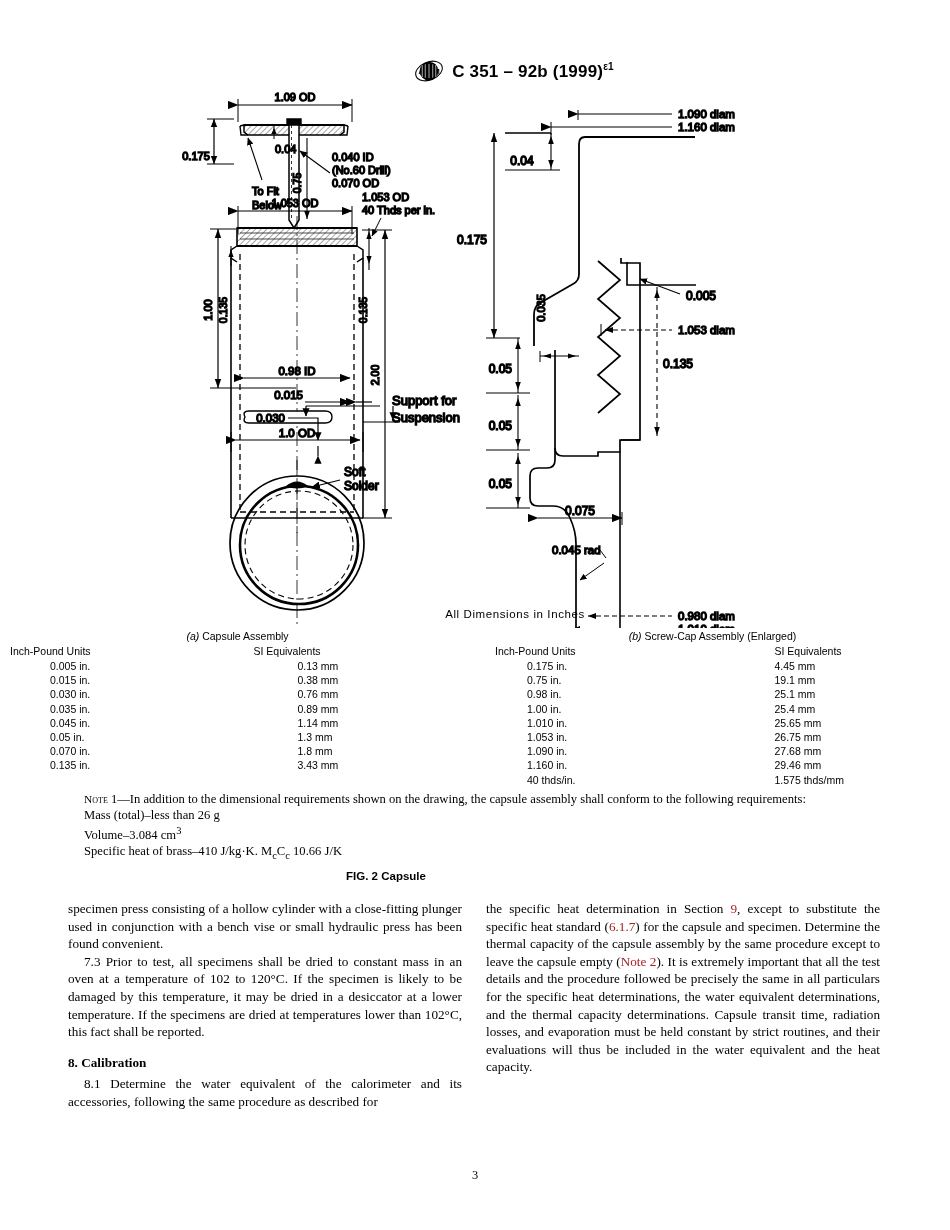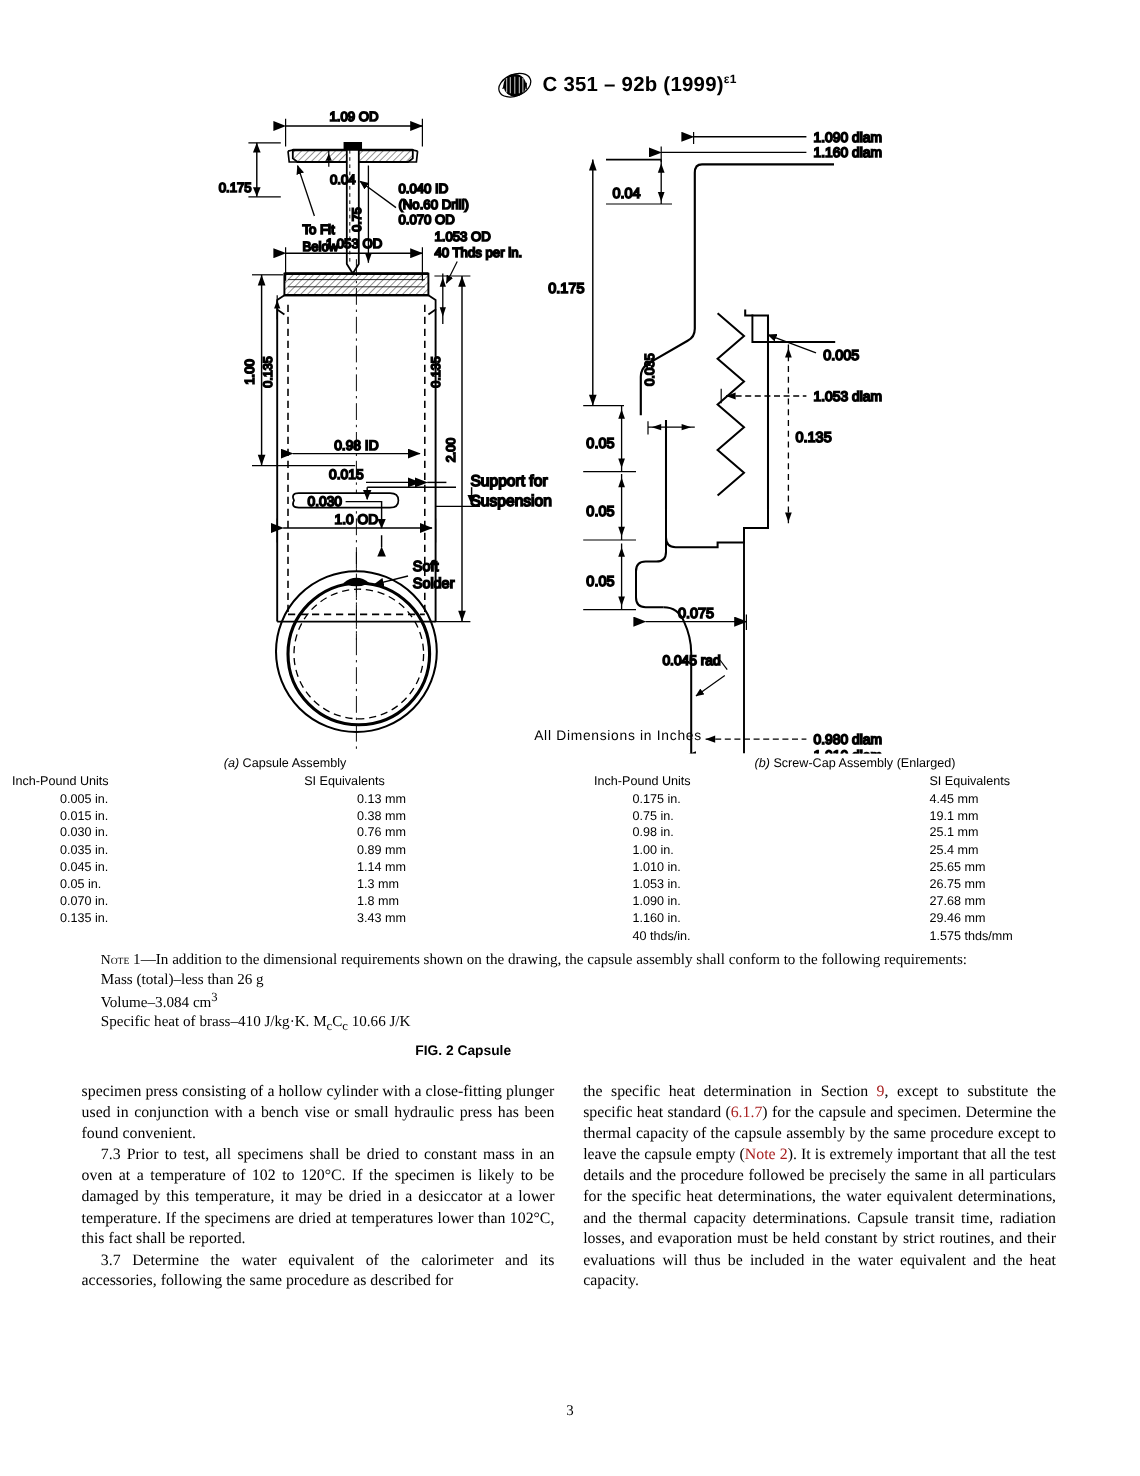--- a/index.html
+++ b/index.html
@@ -468,21 +468,22 @@
     <p class="ind"><span>Specific heat of brass–410 J/kg·K. M</span><sub>c</sub><span>C</span><sub>c</sub><span> 10.66 J/K</span></p>
   </div>
 
   <div class="figcap">FIG. 2 Capsule</div>
 
   <div class="cols">
 
     <div class="col left">
       <p>specimen press consisting of a hollow cylinder with a close-fitting plunger used in conjunction with a bench vise or small hydraulic press has been found convenient.</p>
       <p class="ind">7.3 Prior to test, all specimens shall be dried to constant mass in an oven at a temperature of 102 to 120°C. If the specimen is likely to be damaged by this temperature, it may be dried in a desiccator at a lower temperature. If the specimens are dried at temperatures lower than 102°C, this fact shall be reported.</p>
-      <p class="ind">3.7 Determine the water equivalent of the calorimeter and its accessories, following the same procedure as described for</p>
+      <p class="sect-head">8.  Calibration</p>
+      <p class="ind">8.1 Determine the water equivalent of the calorimeter and its accessories, following the same procedure as described for</p>
     </div>
 
     <div class="col right">
       <p><span>the specific heat determination in Section </span><a class="ref" href="#">9</a><span>, except to substitute the specific heat standard (</span><a class="ref" href="#">6.1.7</a><span>) for the capsule and specimen. Determine the thermal capacity of the capsule assembly by the same procedure except to leave the capsule empty (</span><a class="ref" href="#">Note 2</a><span>). It is extremely important that all the test details and the procedure followed be precisely the same in all particulars for the specific heat determinations, the water equivalent determinations, and the thermal capacity determinations. Capsule transit time, radiation losses, and evaporation must be held constant by strict routines, and their evaluations will thus be included in the water equivalent and the heat capacity.</span></p>
     </div>
   </div>
 
   <div class="pnum">3</div>
 
 </div>

